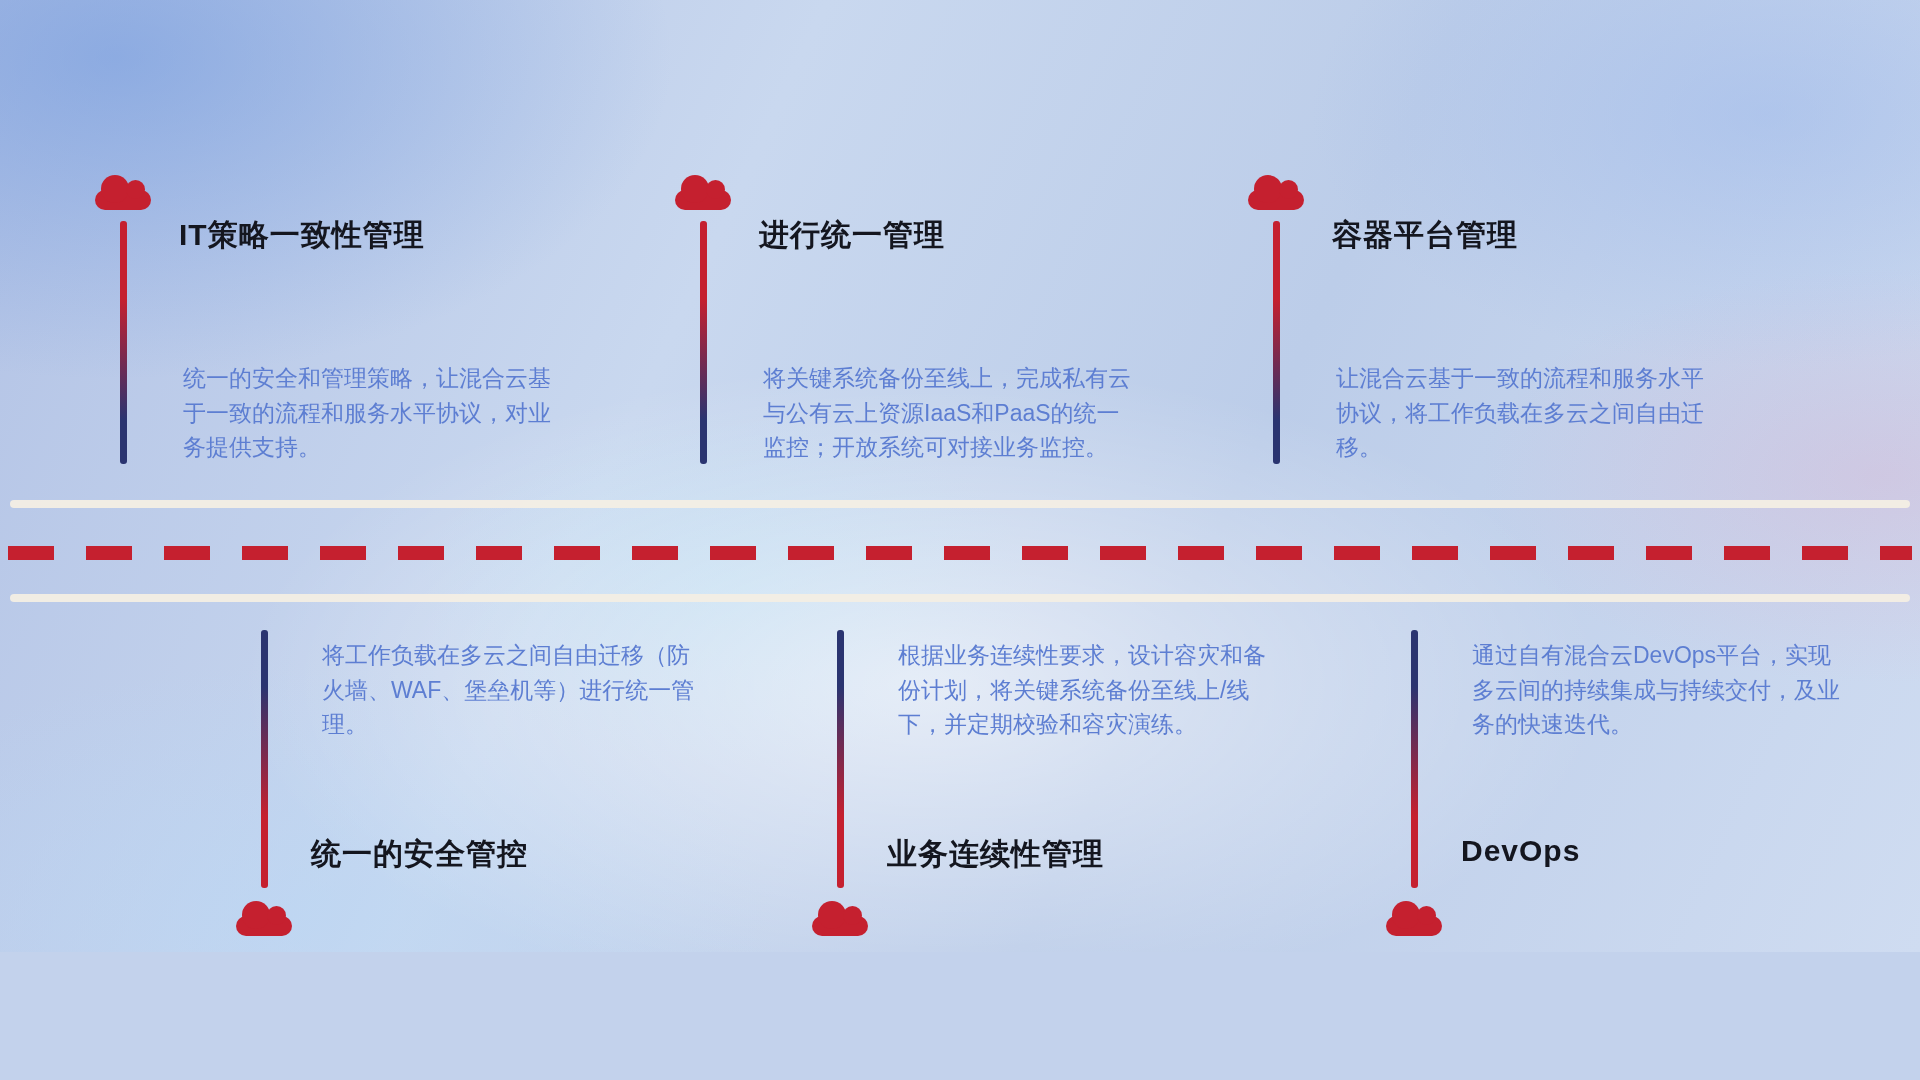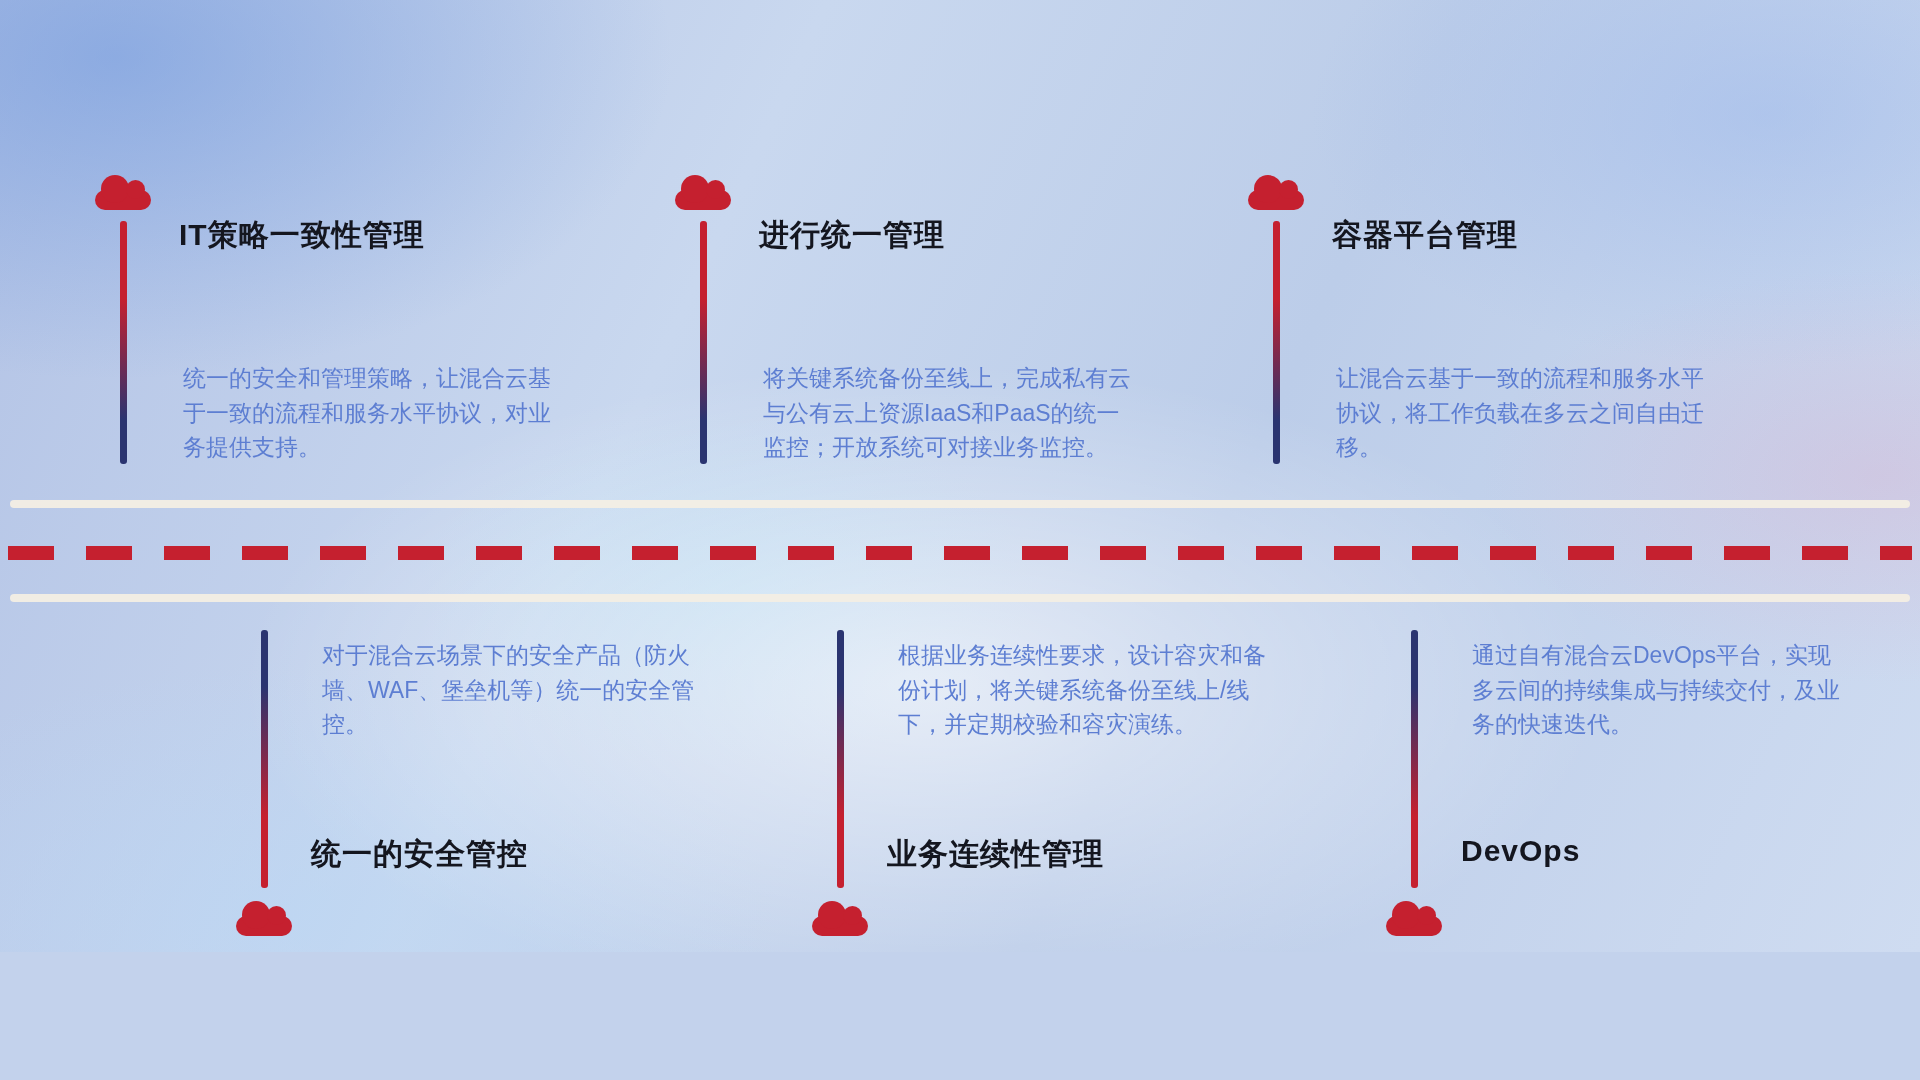--- a/index.html
+++ b/index.html
@@ -106,21 +106,21 @@
   <div class="item top t3">
     <div class="cloud"></div>
     <div class="vline"></div>
     <h2 class="title">容器平台管理</h2>
     <p class="desc">让混合云基于一致的流程和服务水平协议，将工作负载在多云之间自由迁移。</p>
   </div>
 
   <div class="item bottom b1">
     <div class="vline"></div>
     <div class="cloud"></div>
-    <p class="desc">对于混合云场景下的安全产品（防火墙、WAF、堡垒机等）统一的安全管控。</p>
+    <p class="desc">将工作负载在多云之间自由迁移（防火墙、WAF、堡垒机等）进行统一管理。</p>
     <h2 class="title">统一的安全管控</h2>
   </div>
 
   <div class="item bottom b3">
     <div class="vline"></div>
     <div class="cloud"></div>
     <p class="desc">通过自有混合云DevOps平台，实现多云间的持续集成与持续交付，及业务的快速迭代。</p>
     <h2 class="title">DevOps</h2>
   </div>
 

